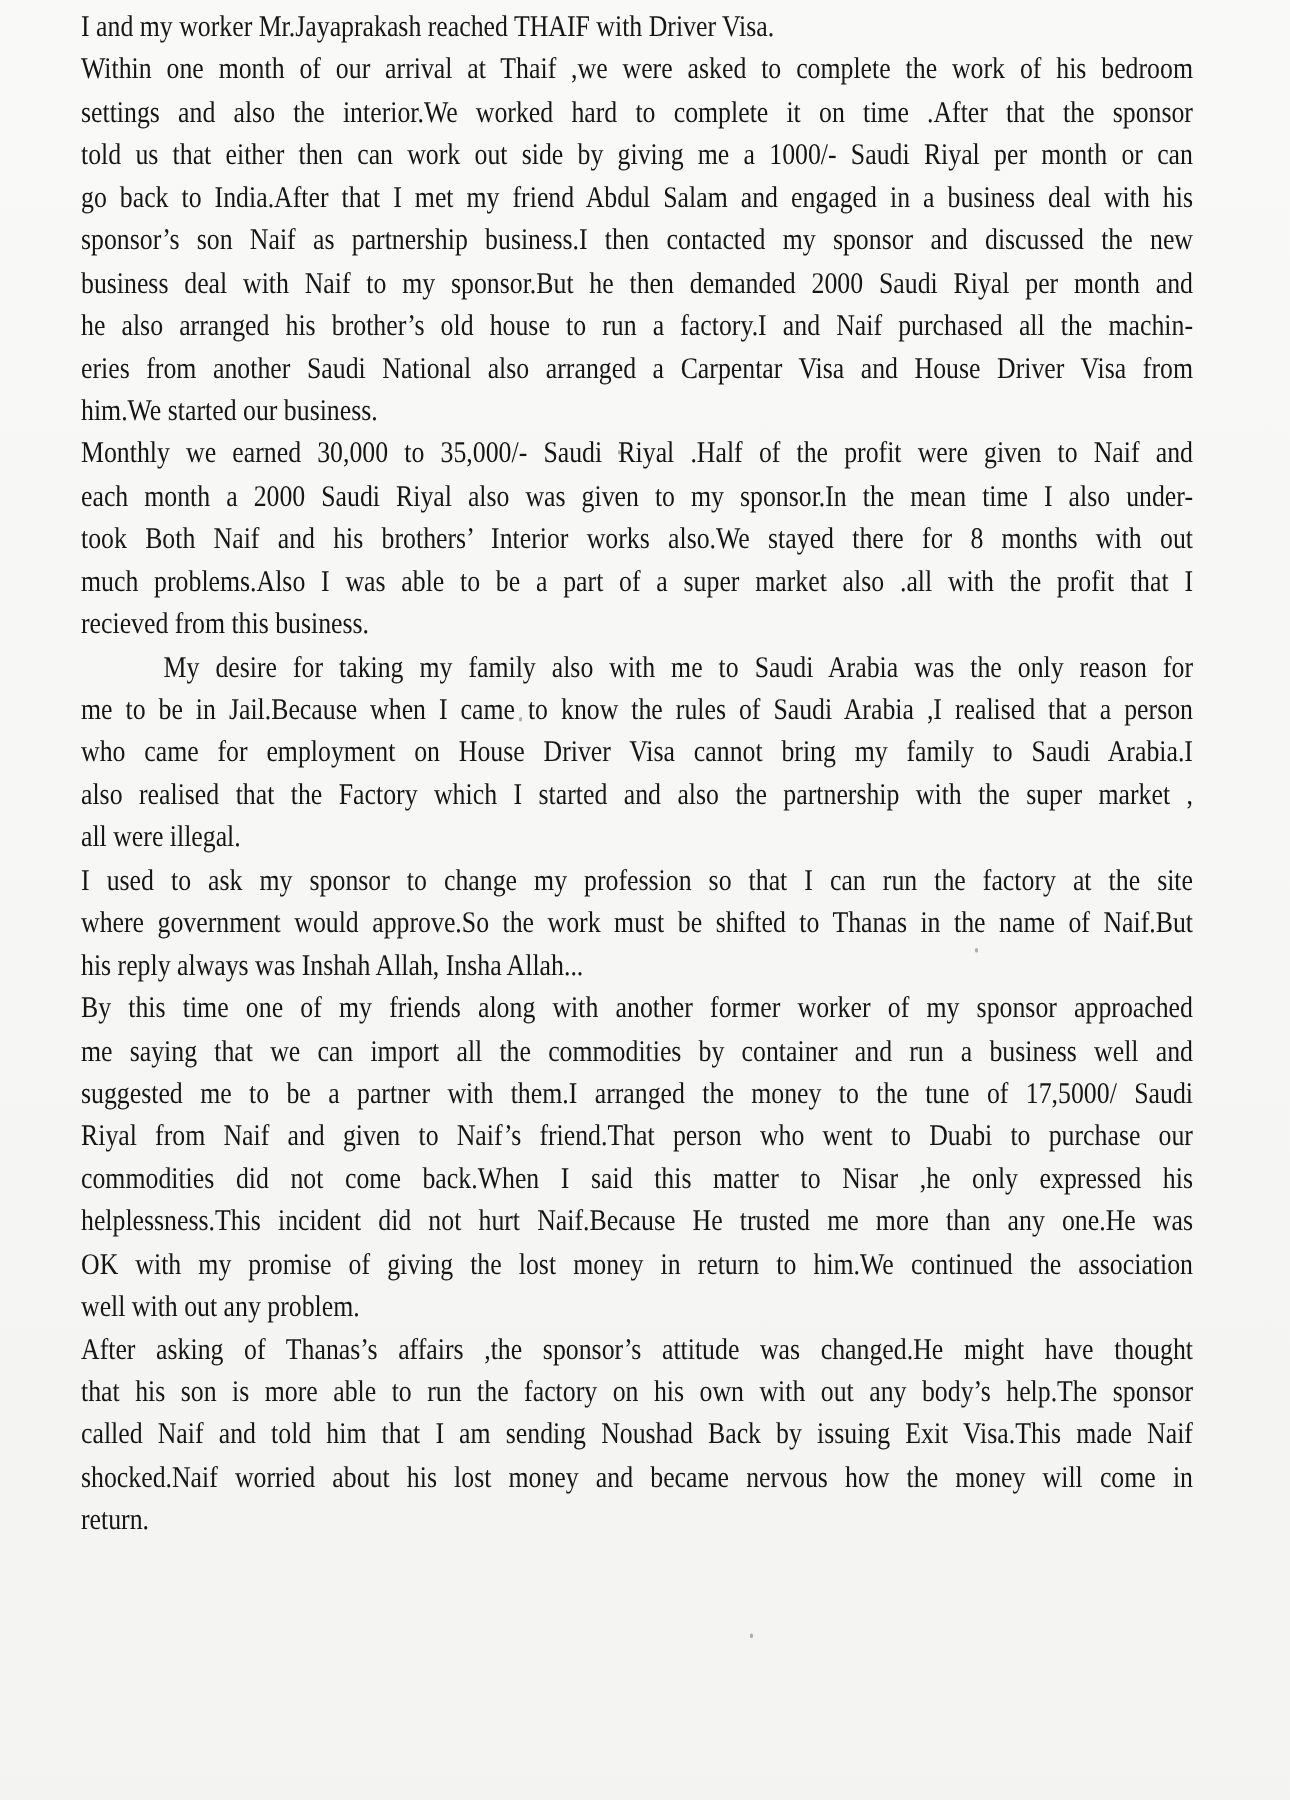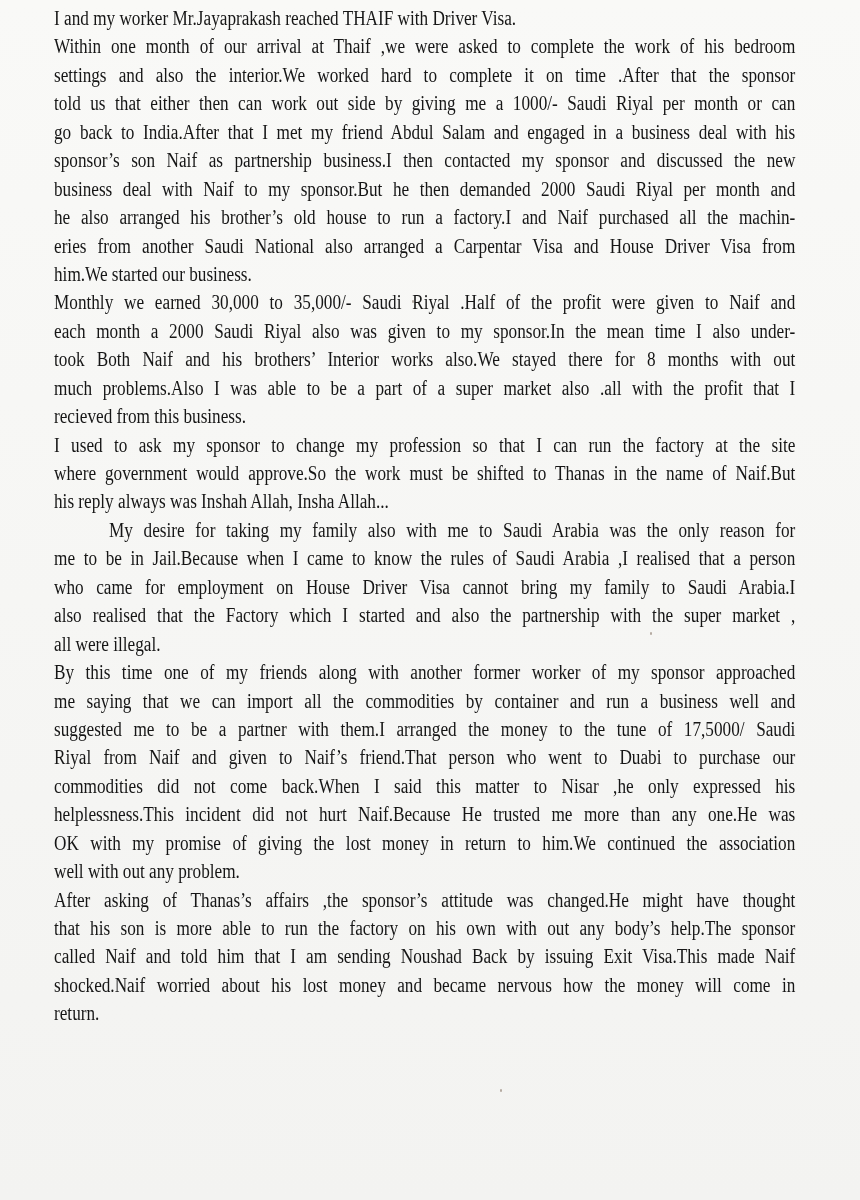--- a/index.html
+++ b/index.html
@@ -75,30 +75,30 @@
         <span class="line">him.We started our business.</span>
       </div>
       <div class="paragraph">
         <span class="line justify">Monthly we earned 30,000 to 35,000/- Saudi Riyal .Half of the profit were given to Naif and</span>
         <span class="line justify">each month a 2000 Saudi Riyal also was given to my sponsor.In the mean time I also under-</span>
         <span class="line justify">took Both Naif and his brothers’ Interior works also.We stayed there for 8 months with out</span>
         <span class="line justify">much problems.Also I was able to be a part of a super market also .all with the profit that I</span>
         <span class="line">recieved from this business.</span>
       </div>
       <div class="paragraph">
-        <span class="line justify">I used to ask my sponsor to change my profession  so that I can run the factory at the site</span>
-        <span class="line justify">where government would approve.So the work must be shifted to Thanas in the name of Naif.But</span>
-        <span class="line">his reply always was Inshah Allah, Insha Allah...</span>
-      </div>
-      <div class="paragraph">
         <span class="line justify indent">My desire for taking my family also with me to Saudi Arabia was the only reason for</span>
         <span class="line justify">me to be in Jail.Because when I came to know the rules of Saudi Arabia ,I realised that a person</span>
         <span class="line justify">who came for employment on House Driver Visa cannot bring my family to Saudi Arabia.I</span>
         <span class="line justify">also realised that the Factory which I started and also the partnership with the super market ,</span>
         <span class="line">all were illegal.</span>
+      </div>
+      <div class="paragraph">
+        <span class="line justify">I used to ask my sponsor to change my profession  so that I can run the factory at the site</span>
+        <span class="line justify">where government would approve.So the work must be shifted to Thanas in the name of Naif.But</span>
+        <span class="line">his reply always was Inshah Allah, Insha Allah...</span>
       </div>
       <div class="paragraph">
         <span class="line justify">By this time one of my friends along with another former worker of my sponsor approached</span>
         <span class="line justify">me saying that we can import all the commodities by container and run a business well and</span>
         <span class="line justify">suggested me to be a partner with them.I arranged the money to the tune of 17,5000/ Saudi</span>
         <span class="line justify">Riyal from Naif and given to Naif’s friend.That person who went to Duabi to purchase our</span>
         <span class="line justify">commodities did not come back.When I said this matter to Nisar ,he only expressed his</span>
         <span class="line justify">helplessness.This incident did not hurt Naif.Because He trusted me more than any one.He was</span>
         <span class="line justify">OK with my promise of giving the lost money in return to him.We   continued the association</span>
         <span class="line">well with out any problem.</span>

